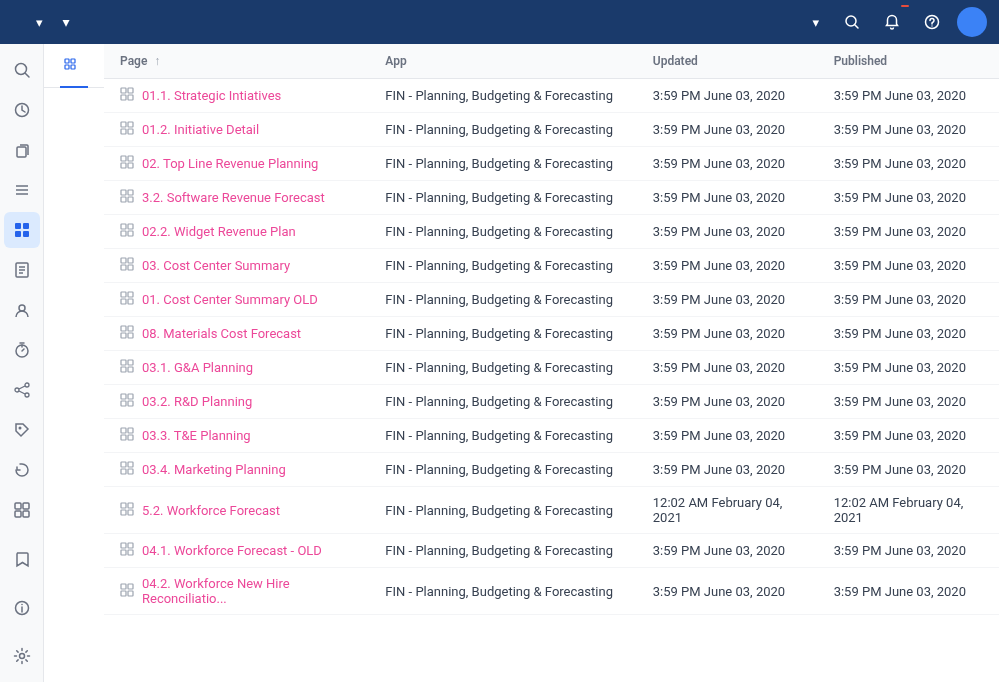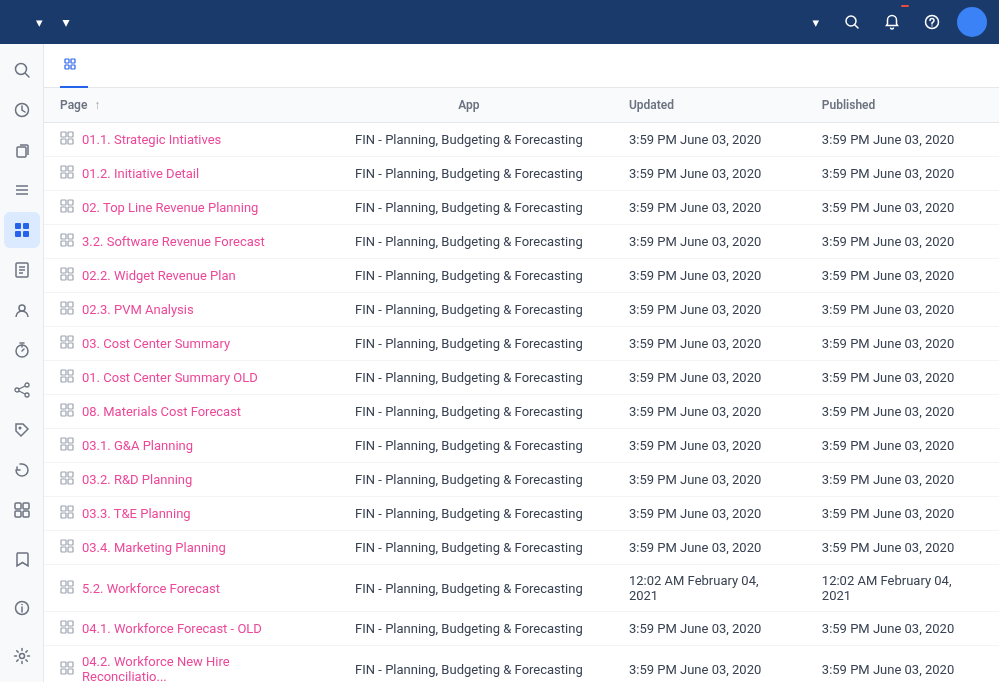--- a/index.html
+++ b/index.html
@@ -130,21 +130,21 @@
     .sidebar-icon-btn.active { background: #dbeafe; color: #2563eb; }
     .sidebar-icon-spacer { flex: 1; }
     .sidebar-icon-bottom {
       margin-bottom: 8px;
     }
 
     
     .content-area {
       flex: 1;
       display: flex;
-      flex-direction: column;
+      flex-direction: row;
       overflow: hidden;
     }
 
     
     .sub-header {
       display: flex;
       align-items: center;
       padding: 0 16px;
       height: 44px;
       border-bottom: 1px solid #e5e7eb;
@@ -207,21 +207,21 @@
       align-items: center;
       gap: 8px;
     }
     .page-link {
       color: #ec4899;
       cursor: pointer;
       text-decoration: none;
     }
 
     .col-page { width: 290px; }
-    .col-app { width: 300px; text-align: center; }
+    .col-app { width: 300px; }
     .col-updated { width: 200px; }
     .col-published { width: 200px; }
   </style>
 </head>
 <body>
 
 <div class="top-nav">
   <span class="top-nav-logo"></span>
   <div class="top-nav-models">
     <span></span>
@@ -479,36 +479,20 @@
   </tr>
             <tr>
     <td class="col-page">
       <div class="page-cell">
         <span style="flex-shrink:0;"><svg width="14" height="14" viewBox="0 0 14 14" fill="none" xmlns="http://www.w3.org/2000/svg">
                       <rect x="1" y="1" width="5" height="5" rx="0.5" stroke="#9ca3af" stroke-width="1.2"></rect>
                       <rect x="8" y="1" width="5" height="5" rx="0.5" stroke="#9ca3af" stroke-width="1.2"></rect>
                       <rect x="1" y="8" width="5" height="5" rx="0.5" stroke="#9ca3af" stroke-width="1.2"></rect>
                       <rect x="8" y="8" width="5" height="5" rx="0.5" stroke="#9ca3af" stroke-width="1.2"></rect>
                     </svg></span>
-        <a class="page-link">02.3. PVM Analysis</a>
-      </div>
-    </td>
-    <td class="col-app">FIN - Planning, Budgeting &amp; Forecasting</td>
-    <td class="col-updated">3:59 PM June 03, 2020</td>
-    <td class="col-published">3:59 PM June 03, 2020</td>
-  </tr>
-            <tr>
-    <td class="col-page">
-      <div class="page-cell">
-        <span style="flex-shrink:0;"><svg width="14" height="14" viewBox="0 0 14 14" fill="none" xmlns="http://www.w3.org/2000/svg">
-                      <rect x="1" y="1" width="5" height="5" rx="0.5" stroke="#9ca3af" stroke-width="1.2"></rect>
-                      <rect x="8" y="1" width="5" height="5" rx="0.5" stroke="#9ca3af" stroke-width="1.2"></rect>
-                      <rect x="1" y="8" width="5" height="5" rx="0.5" stroke="#9ca3af" stroke-width="1.2"></rect>
-                      <rect x="8" y="8" width="5" height="5" rx="0.5" stroke="#9ca3af" stroke-width="1.2"></rect>
-                    </svg></span>
         <a class="page-link">03. Cost Center Summary</a>
       </div>
     </td>
     <td class="col-app">FIN - Planning, Budgeting &amp; Forecasting</td>
     <td class="col-updated">3:59 PM June 03, 2020</td>
     <td class="col-published">3:59 PM June 03, 2020</td>
   </tr>
             <tr>
     <td class="col-page">
       <div class="page-cell">

